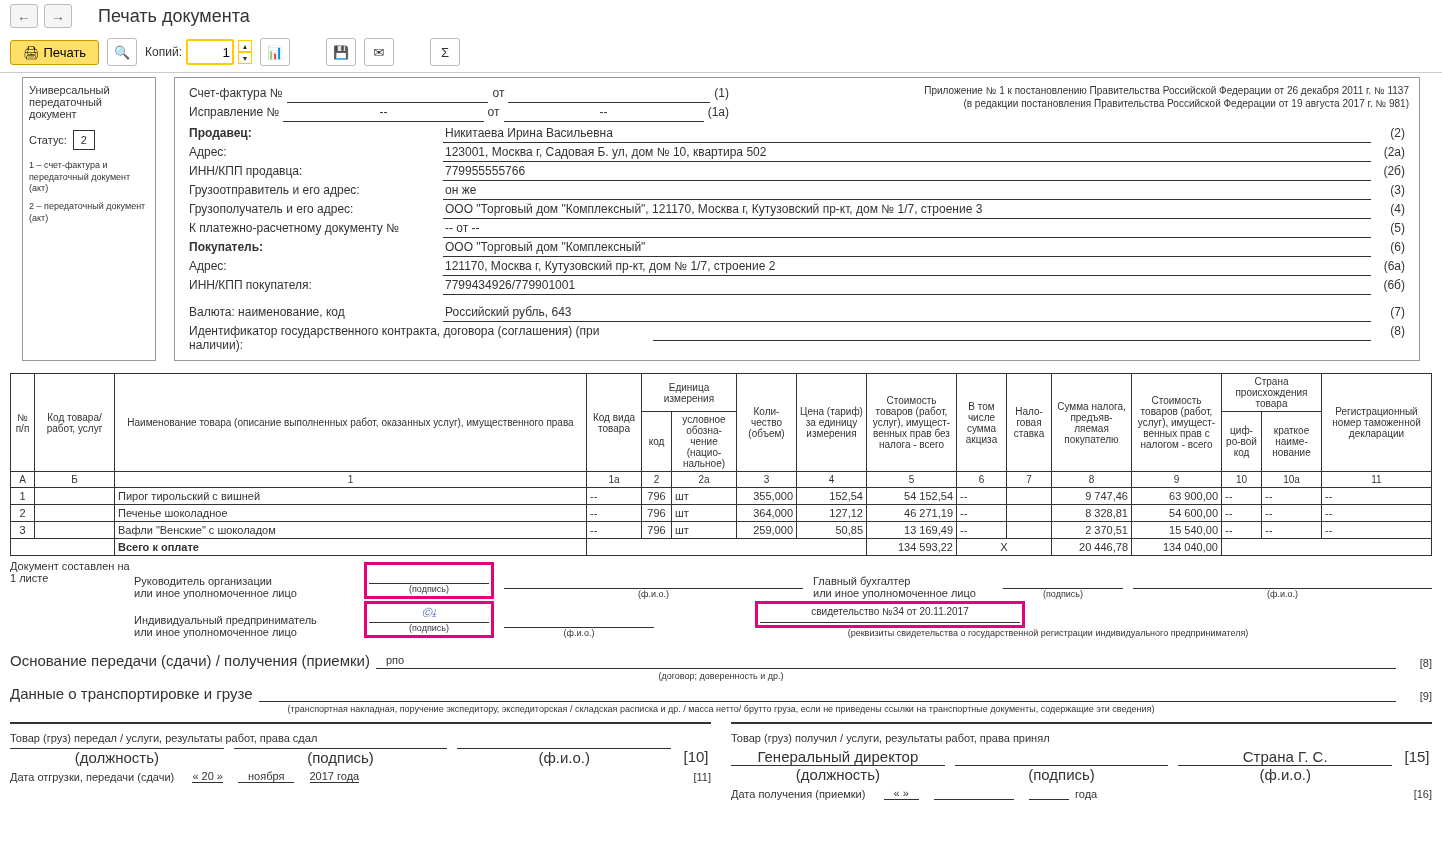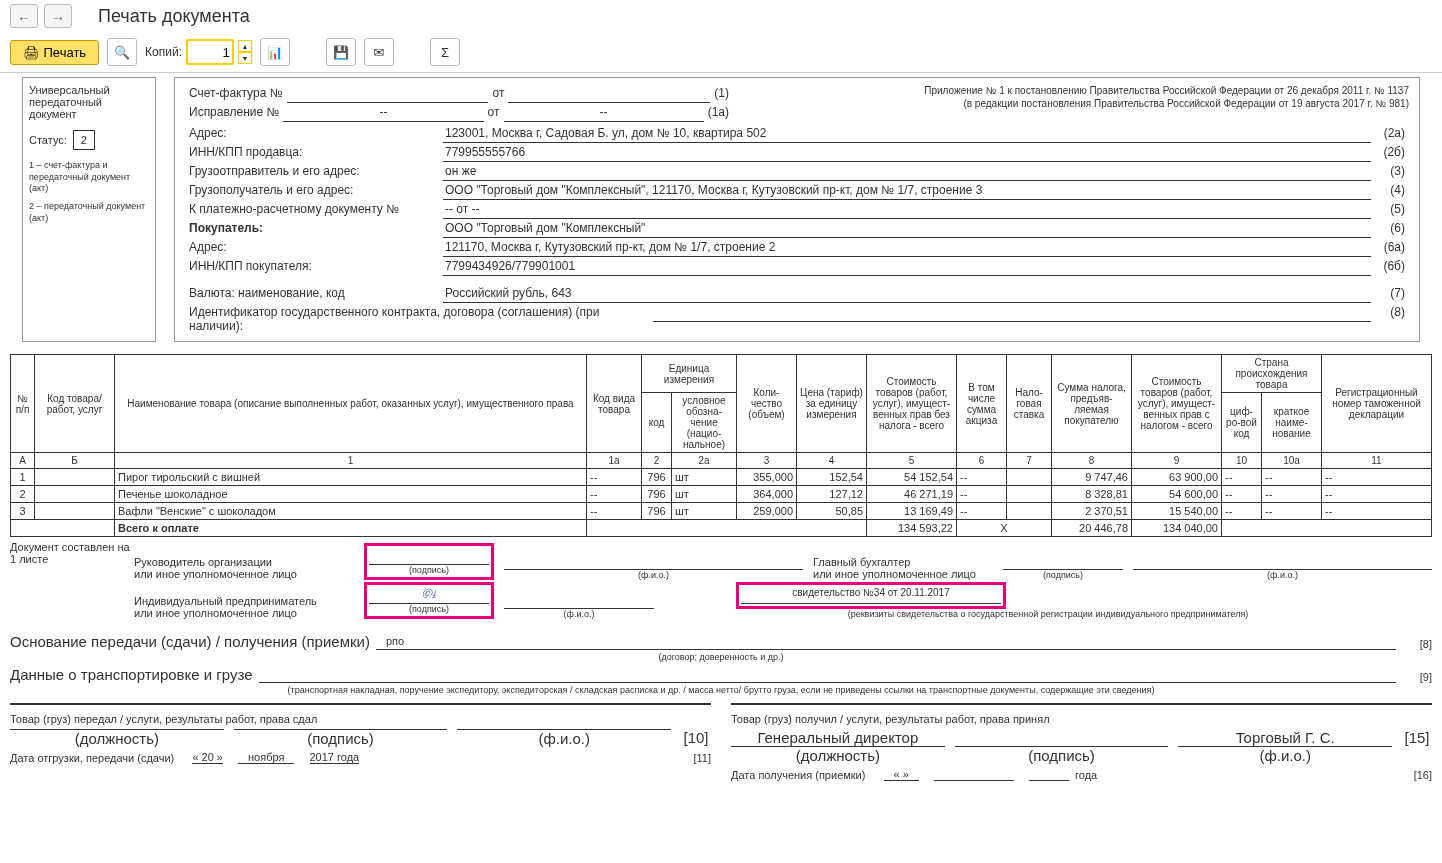--- a/index.html
+++ b/index.html
@@ -111,20 +111,25 @@
     </div>
     <div class="field-row" style="width:540px">
       <span>Исправление №</span>
       <span class="fvalue" style="width:120px;text-align:center">--</span>
       <span>от</span>
       <span class="fvalue" style="width:120px;text-align:center">--</span>
       <span>(1а)</span>
     </div>
     <div class="clearboth"></div>
     <div id="fields-container">
+        <div class="field-row">
+          <span class="flabel bold">Продавец:</span>
+          <span class="fvalue">Никитаева Ирина Васильевна</span>
+          <span class="fnum">(2)</span>
+        </div>
         <div class="field-row">
           <span class="flabel">Адрес:</span>
           <span class="fvalue">123001, Москва г, Садовая Б. ул, дом № 10, квартира 502</span>
           <span class="fnum">(2а)</span>
         </div>
         <div class="field-row">
           <span class="flabel">ИНН/КПП продавца:</span>
           <span class="fvalue">779955555766</span>
           <span class="fnum">(2б)</span>
         </div>
@@ -337,21 +342,21 @@
         <div style="flex:0 0 130px">
             <div class="highlight-box">
               <div class="cell signature-img">Ⓒ⤓</div>
               <div class="under">(подпись)</div>
             </div>
           </div>
         <div style="flex:0 0 150px">
             <div class="cell"></div>
             <div class="under">(ф.и.о.)</div>
           </div>
-        <div style="flex:1"><div class="highlight-box" style="display:inline-block;width:260px;margin-left:72px"><div class="cell">свидетельство №34 от 20.11.2017</div></div><div class="under">(реквизиты свидетельства о государственной регистрации индивидуального предпринимателя)</div></div>
+        <div style="flex:1"><div class="highlight-box" style="display:inline-block;width:260px;margin-left:91px"><div class="cell">свидетельство №34 от 20.11.2017</div></div><div class="under">(реквизиты свидетельства о государственной регистрации индивидуального предпринимателя)</div></div>
       </div>
     </div>
   </div>
 </div>
 
 <div class="footer">
   <div class="footer-row">
     <span class="label">Основание передачи (сдачи) / получения (приемки)</span>
     <span class="line" style="padding-left:10px">рпо</span>
     <span class="num">[8]</span>
@@ -384,21 +389,21 @@
         <span class="num">[11]</span>
       </div>
     </div>
     <div class="col">
       <div class="footer-row">
           <span>Товар (груз) получил / услуги, результаты работ, права принял</span>
         </div>
       <div class="sig-under-row">
         <div class="c" style="border-bottom:1px solid #333">Генеральный директор</div>
         <div class="c" style="border-bottom:1px solid #333"></div>
-        <div class="c" style="border-bottom:1px solid #333">Торговый Г. С.</div>
+        <div class="c" style="border-bottom:1px solid #333">Страна Г. С.</div>
         <div class="c" style="flex:0 0 30px">[15]</div>
       </div>
       <div class="sig-under-row">
         <div class="c">(должность)</div>
         <div class="c">(подпись)</div>
         <div class="c">(ф.и.о.)</div>
         <div class="c" style="flex:0 0 30px"></div>
       </div>
       <div class="footer-row">
         <span>Дата получения (приемки)</span>&nbsp;&nbsp;

